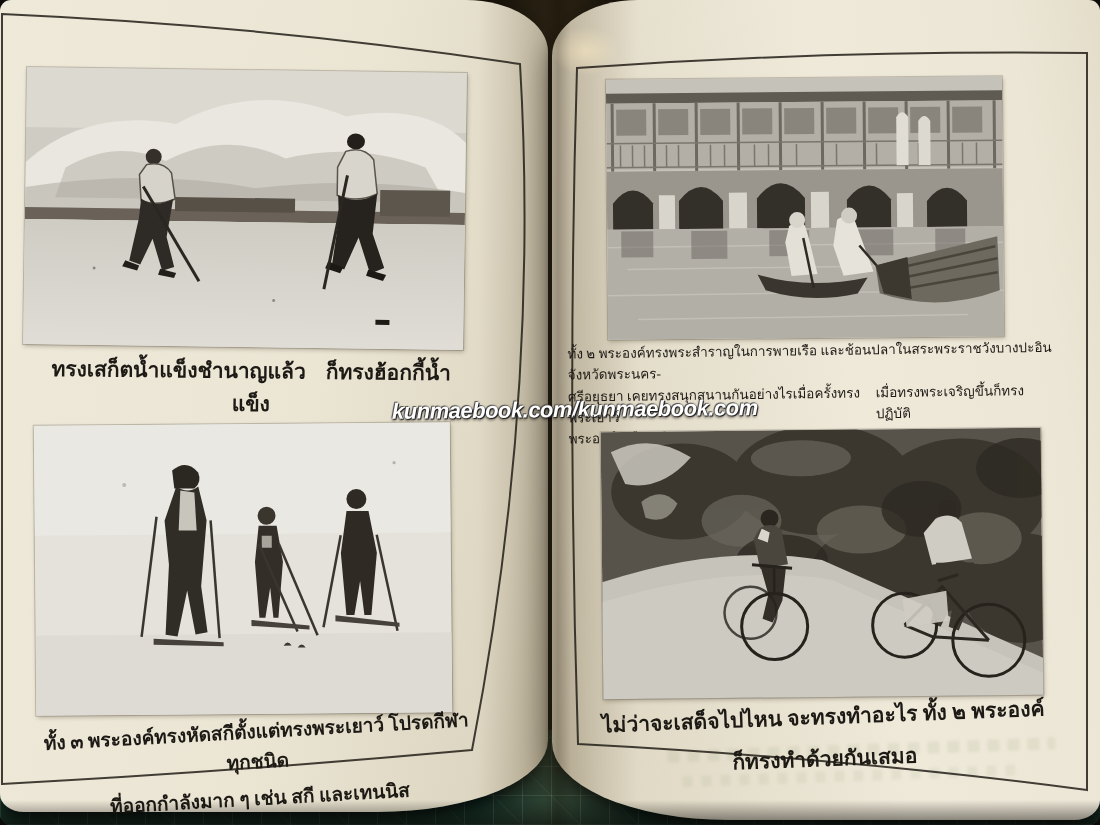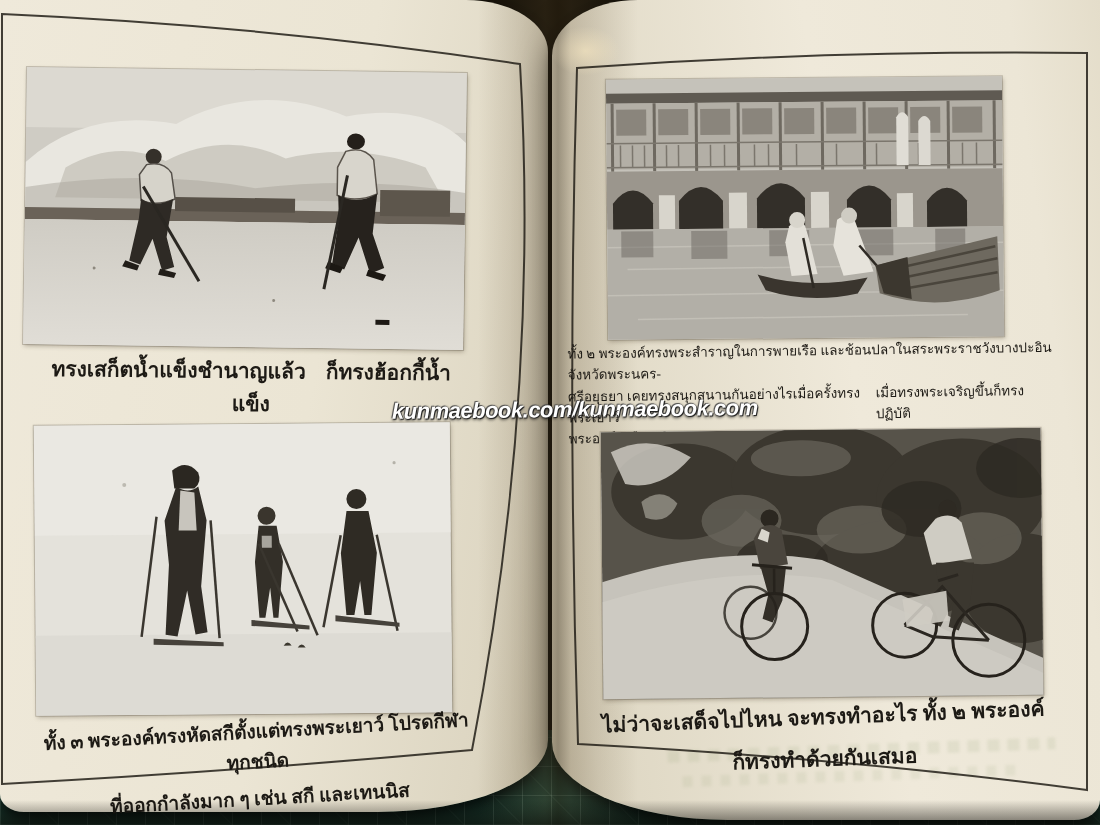--- a/index.html
+++ b/index.html
@@ -1,17 +1,17 @@
 <!DOCTYPE html>
 <html><head>
 <meta charset="utf-8">
 <style>
   html,body{margin:0;padding:0;background:#0d0b08;}
   .scene{position:relative;width:1100px;height:825px;overflow:hidden;
-         font-family:"Liberation Serif","DejaVu Serif",serif;}
+         font-family:"Liberation Serif","DejaVu Serif",serif;border-radius:11px;}
   
   .backdrop{position:absolute;inset:0;background:#141008;}
   .mat{position:absolute;left:0;top:730px;width:1100px;height:95px;background:#1e4539;
        background-image:
          repeating-linear-gradient(90deg, rgba(170,210,190,.28) 0 1px, transparent 1px 29px),
          repeating-linear-gradient(0deg, rgba(170,210,190,.22) 0 1px, transparent 1px 29px),
          repeating-linear-gradient(45deg, rgba(140,190,165,.10) 0 1px, transparent 1px 41px);}
   
   .page{position:absolute;top:0;box-shadow:0 16px 34px rgba(0,0,0,.72),0 5px 10px rgba(0,0,0,.5);}
   .page-left{left:0;width:548px;height:812px;

